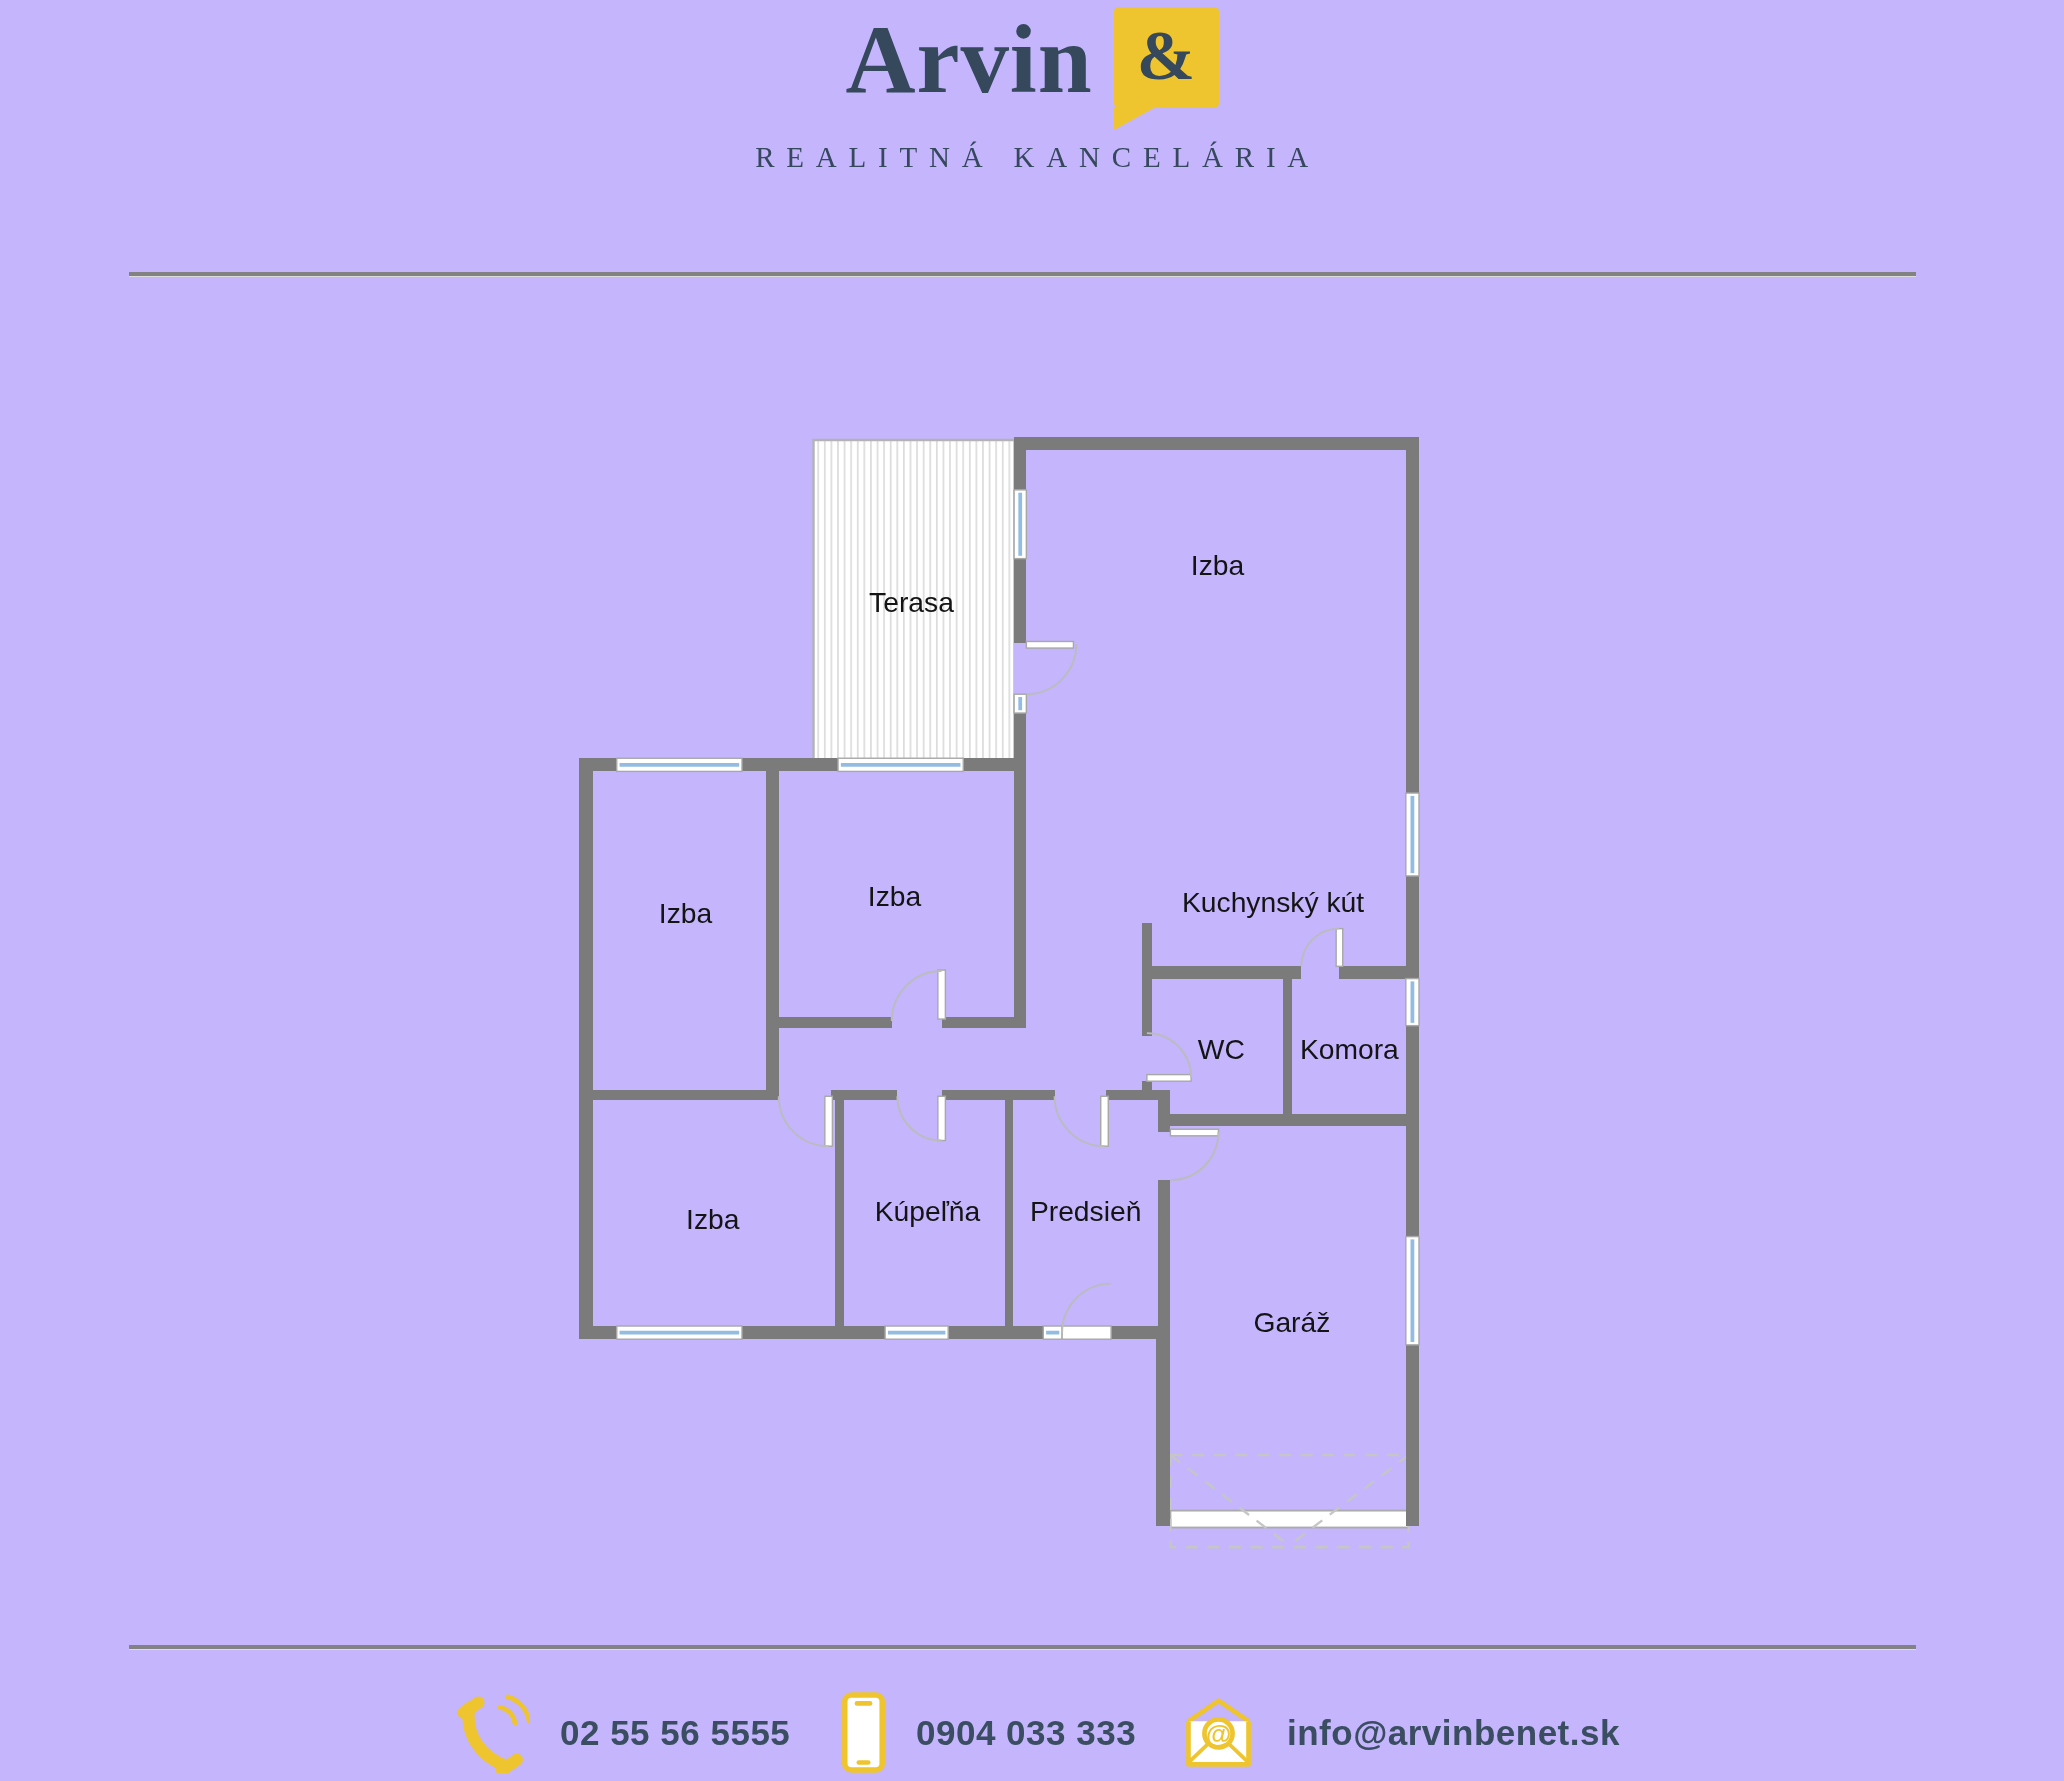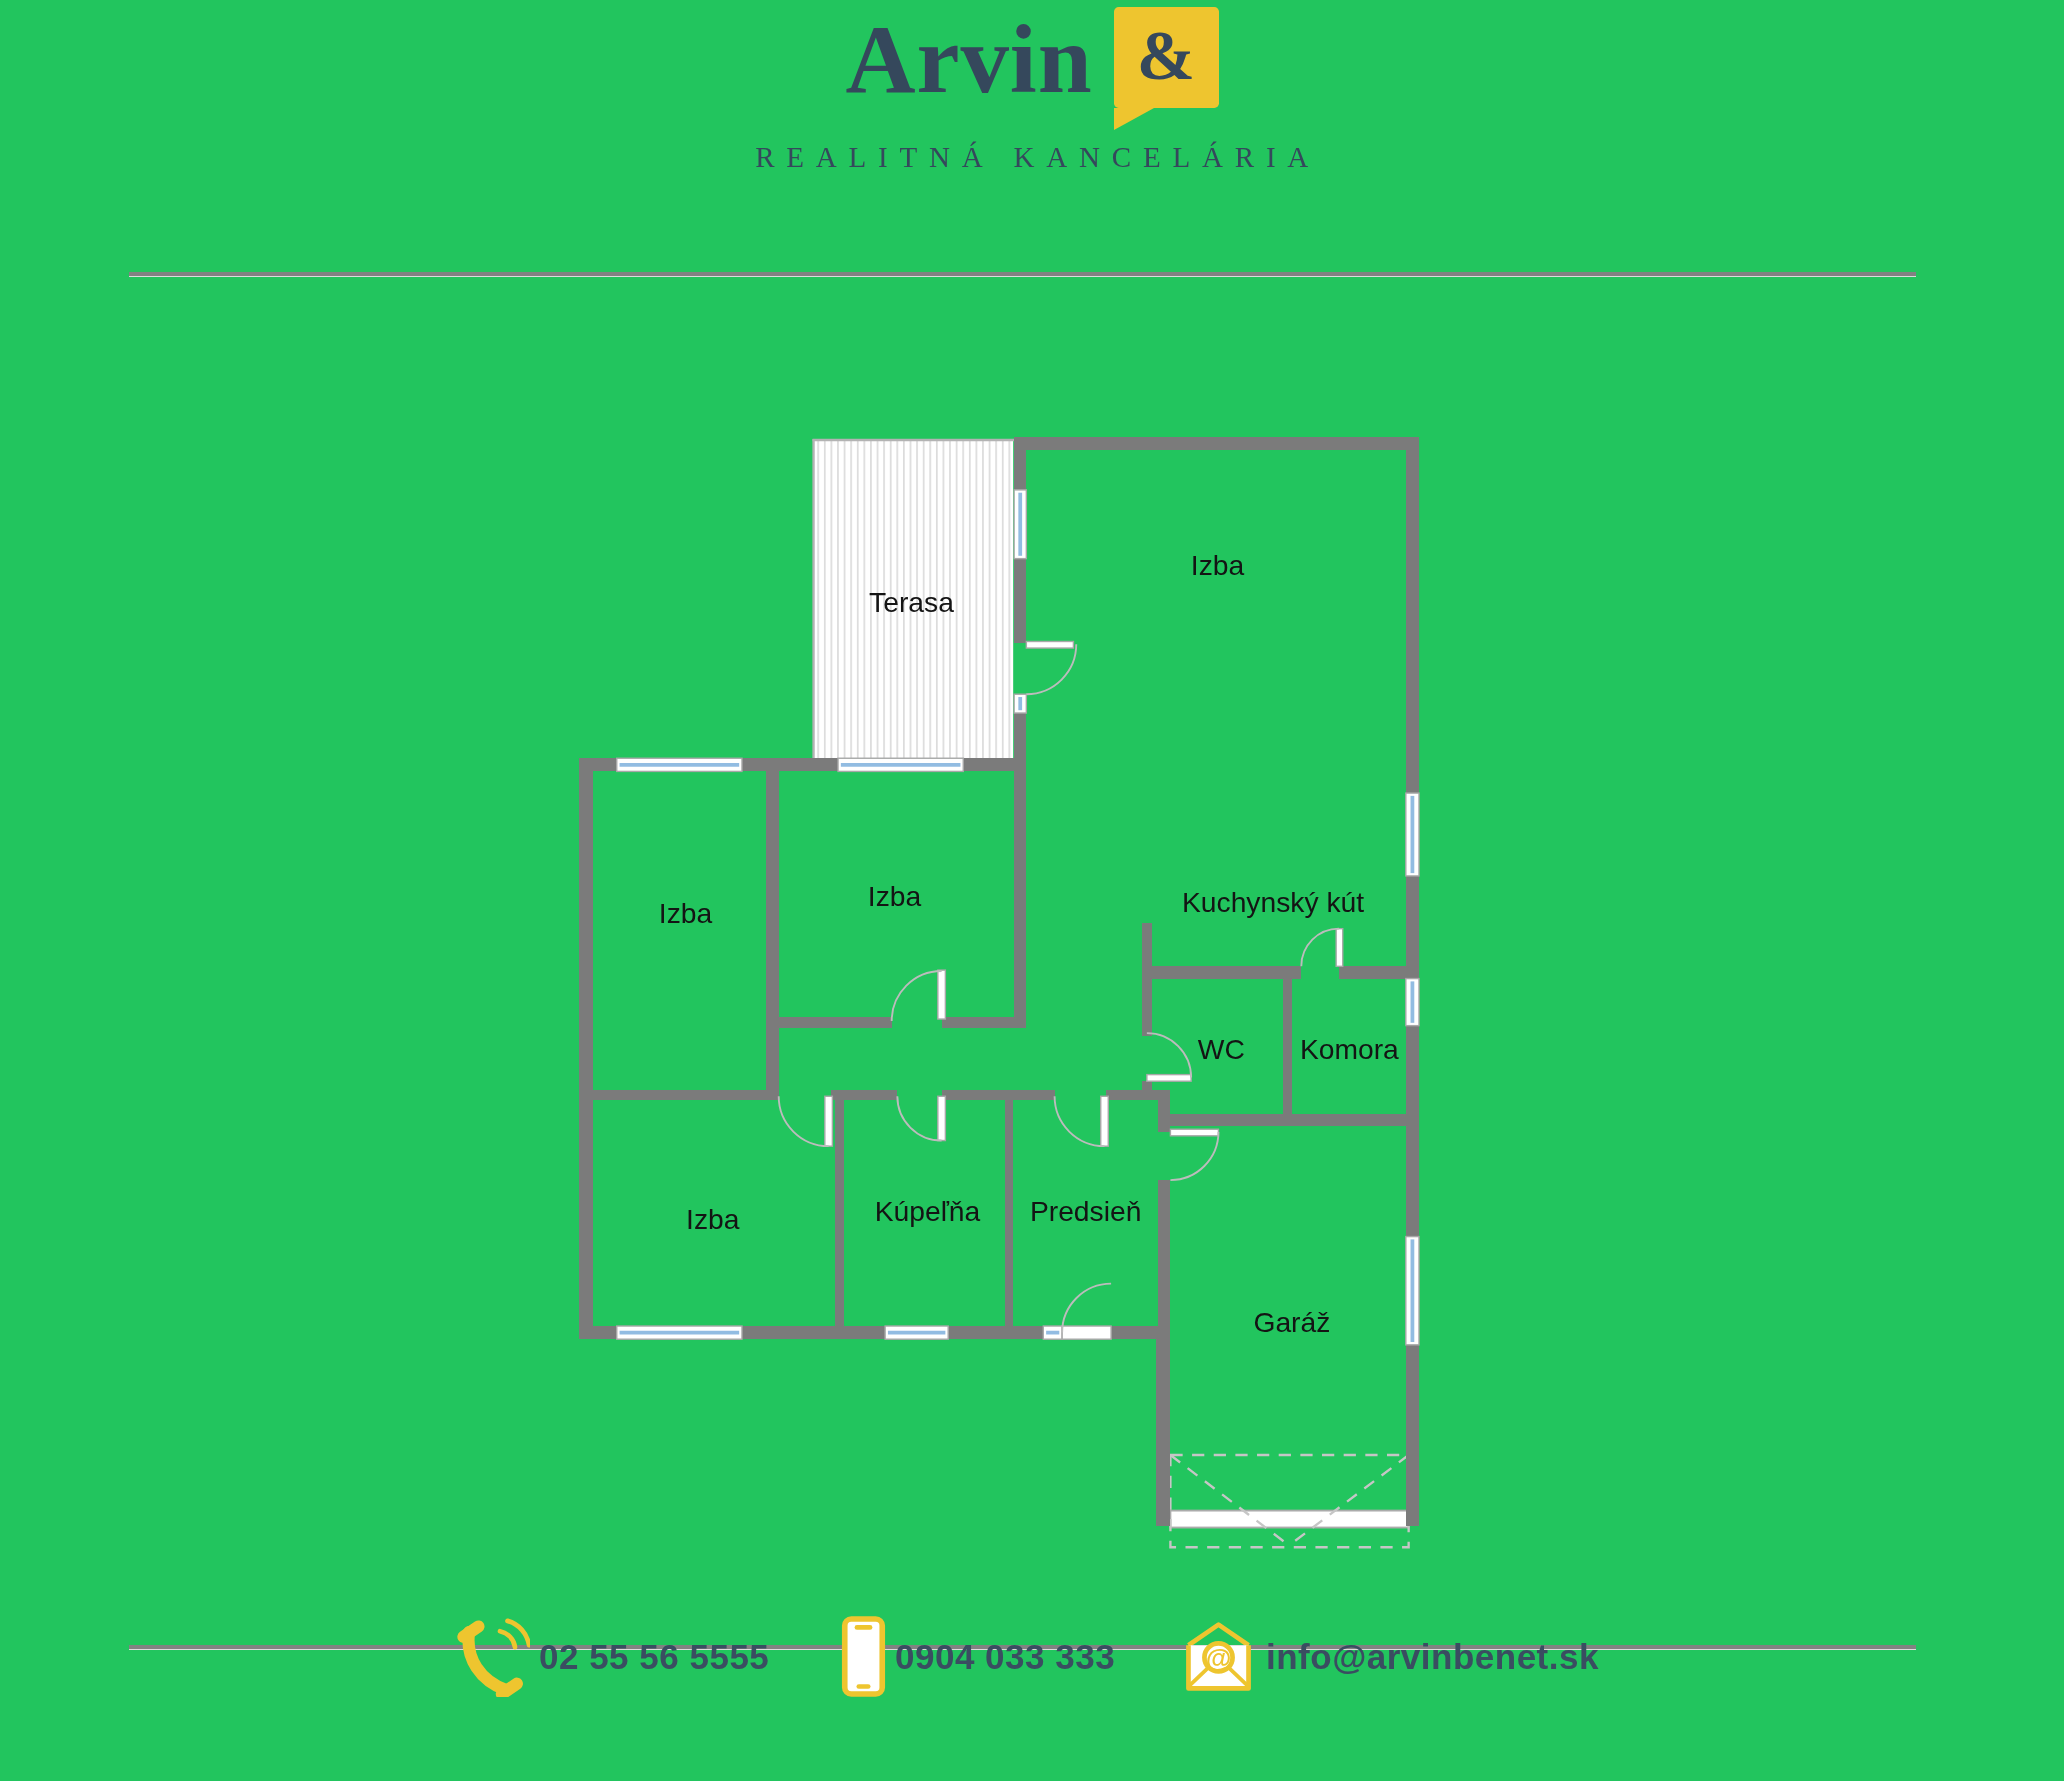--- a/index.html
+++ b/index.html
@@ -1,16 +1,16 @@
 <!DOCTYPE html>
 <html style="font-size:15px"><head>
 <meta charset="utf-8">
 <style>
   html,body{margin:0;padding:0;background:#ffffff;}
-  .page{position:relative;width:2064px;height:1782px;background:#22c55e;overflow:hidden;
+  .page{position:relative;width:2064px;height:1782px;background:#c4b5fd;overflow:hidden;
         font-family:"Liberation Sans",sans-serif;}
 
   
   .brand-header{position:absolute;top:0;left:0;width:100%;text-align:center;}
   .logo-row{display:flex;justify-content:center;align-items:flex-start;gap:21px;padding-top:0;}
   .brand-word{font-family:"Liberation Serif",serif;font-weight:600;font-size:97px;
               line-height:120px;color:#35485c;letter-spacing:0.9px;}
   .amp-bubble{position:relative;width:105px;height:101px;background:#eec52f;border-radius:4.7px;margin-top:6.6px;}
   .amp{display:block;text-align:center;font-family:"Liberation Serif",serif;font-weight:700;
        font-size:70px;line-height:98px;color:#35485c;}
@@ -29,21 +29,21 @@
   .plan-svg{position:absolute;left:0;top:0;}
   .room-label{font-family:"Liberation Sans",sans-serif;font-size:30px;fill:#141414;text-anchor:middle;}
   .win-box{fill:#ffffff;stroke:#a8a8a8;stroke-width:1.5;}
   .win-line{stroke:#92bce2;stroke-width:4;}
   .door-leaf{fill:#ffffff;stroke:#a8a8a8;stroke-width:1.5;}
   .door-arc{fill:none;stroke:#bcbcbc;stroke-width:2;}
   .thin-edge{stroke:#b3b3b3;stroke-width:2.5;}
   .dash{fill:none;stroke:#c6c6c6;stroke-width:2.5;stroke-dasharray:13 10;}
 
   
-  .contact{position:absolute;top:1614px;display:flex;align-items:center;gap:9px;height:85px;}
+  .contact{position:absolute;top:1690px;display:flex;align-items:center;gap:30px;height:85px;}
   .contact.landline{left:455px;}
   .contact.mobile{left:841px;}
   .contact.email{left:1180px;}
   .contact-text{font-weight:700;font-size:35px;color:#3a4d61;letter-spacing:0.5px;white-space:nowrap;}
   .icon-svg{display:block;}
 </style>
 </head>
 <body>
 
 <div class="page">

